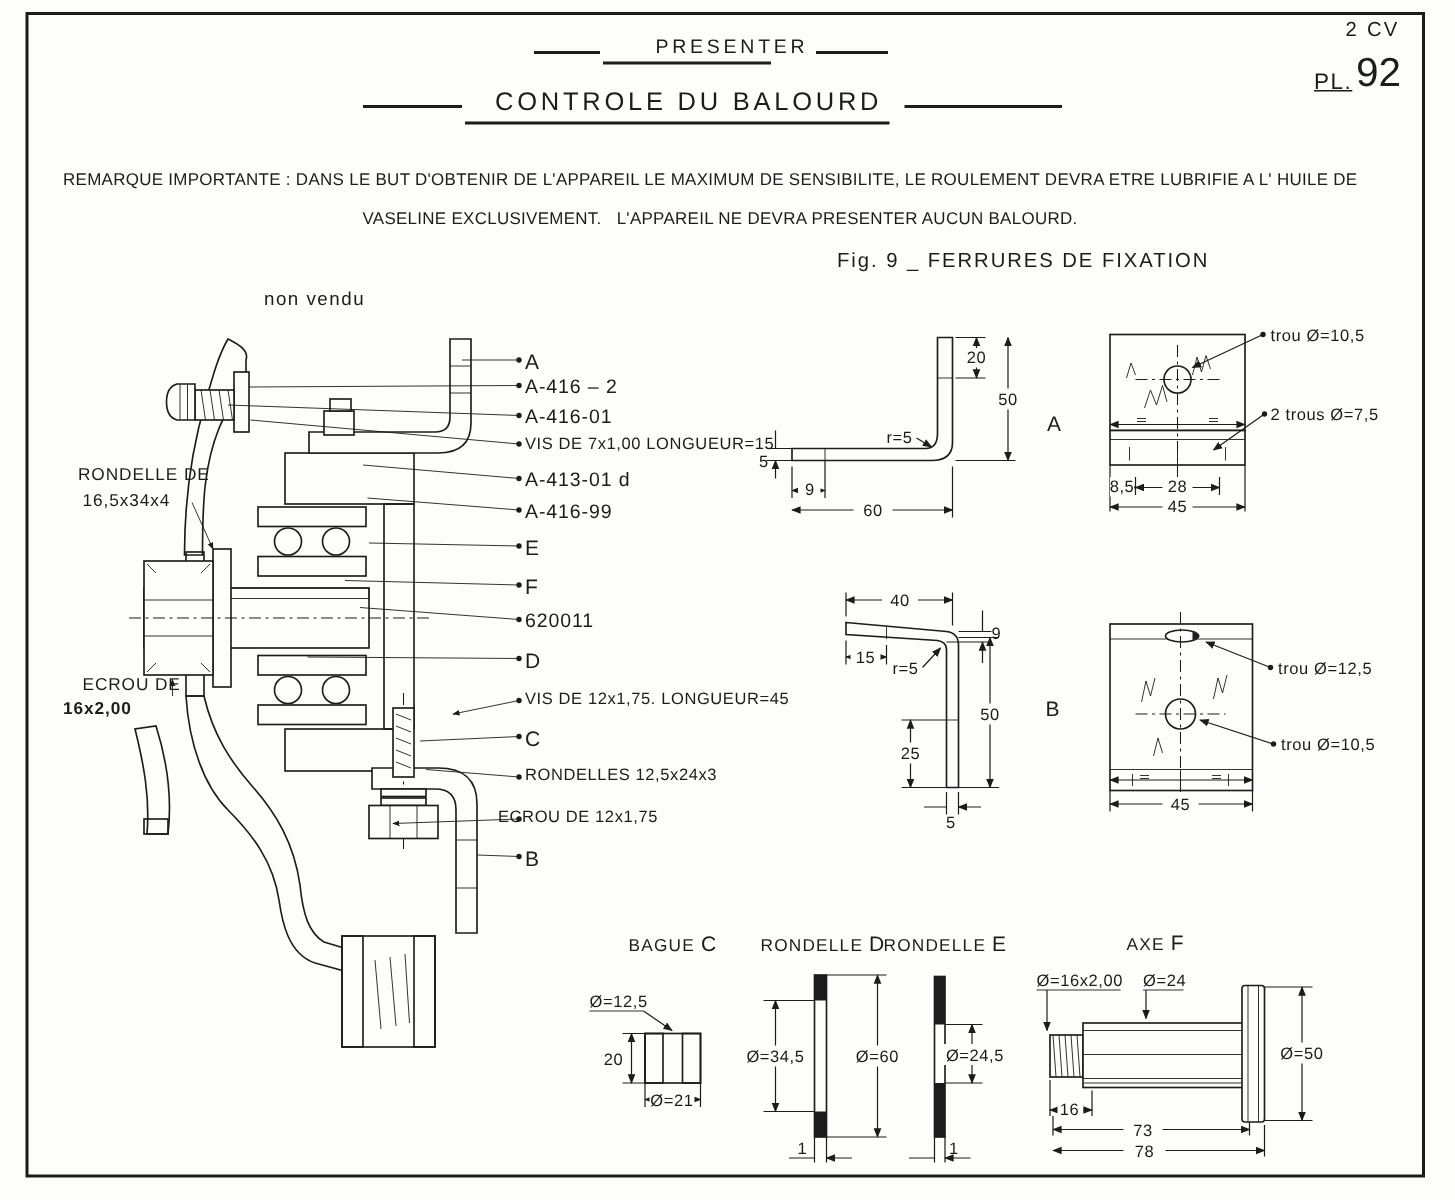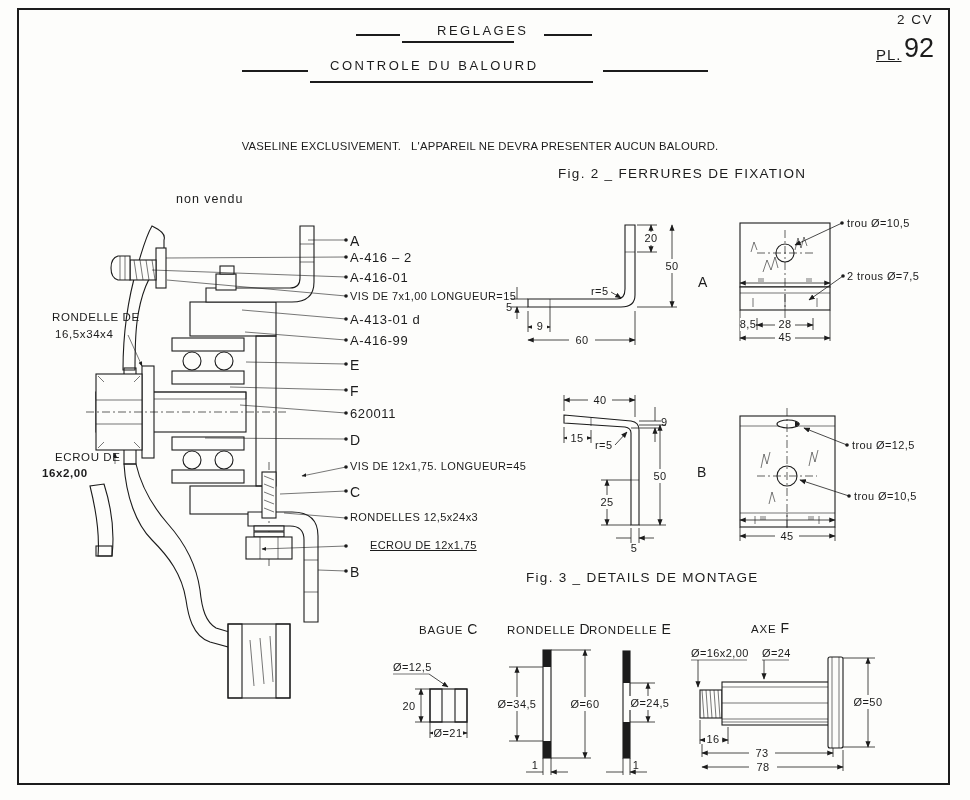--- a/index.html
+++ b/index.html
@@ -2,21 +2,21 @@
 <html><head>
 <meta charset="utf-8">
 <style>
   html,body{margin:0;padding:0;background:#ffffff;}
   #page{position:relative;width:970px;height:800px;background:#fdfdfb;overflow:hidden;
         font-family:"Liberation Sans",sans-serif;color:#1c1c1c;}
   #frame{position:absolute;left:17px;top:8px;width:929px;height:773px;border:2px solid #1c1c1c;}
   .abs{position:absolute;white-space:pre;}
   .rule{position:absolute;background:#1c1c1c;height:2px;}
   .sec{font-size:13px;letter-spacing:2.5px;}
-  .ttl{font-size:13px;letter-spacing:2.5px;}
+  .ttl{font-size:17px;letter-spacing:2.5px;}
   .plno{font-size:27px;}
   .plpre{font-size:15px;letter-spacing:1px;text-decoration:underline;}
   .model{font-size:13.5px;letter-spacing:1.5px;}
   .remark{font-size:11.3px;letter-spacing:0.2px;}
   .figtitle{font-size:13.5px;letter-spacing:1.3px;}
   .subt{font-size:12.5px;letter-spacing:1px;}
   .co{font-size:13px;letter-spacing:0.6px;}
   .co-sm{font-size:11px;letter-spacing:0.4px;}
   .co-lg{font-size:14px;letter-spacing:0.5px;}
   .ll{font-size:11.5px;letter-spacing:0.6px;}
@@ -33,54 +33,54 @@
   .lbl{font:11px "Liberation Sans",sans-serif;fill:#1c1c1c;letter-spacing:0.4px;}
   .lbl2{font:14px "Liberation Sans",sans-serif;fill:#1c1c1c;}
   .bg{fill:#fdfdfb;stroke:none;}
 </style>
 </head>
 <body>
 
 <div id="page">
   <div id="frame"></div>
 
-  <span class="abs sec" style="left:437px;top:23px;">REGLAGES</span>
+  <span class="abs sec" style="left:437px;top:23px;">PRESENTER</span>
   <div class="rule" style="left:356px;top:34px;width:44px;"></div>
   <div class="rule" style="left:402px;top:41px;width:112px;"></div>
   <div class="rule" style="left:544px;top:34px;width:48px;"></div>
 
   <span class="abs model" style="left:897px;top:12px;">2 CV</span>
   <span class="abs plpre" style="left:876px;top:46px;">PL.</span>
   <span class="abs plno" style="left:904px;top:33px;">92</span>
 
   <span class="abs ttl" style="left:330px;top:58px;">CONTROLE DU BALOURD</span>
   <div class="rule" style="left:242px;top:70px;width:66px;"></div>
   <div class="rule" style="left:310px;top:81px;width:283px;"></div>
   <div class="rule" style="left:603px;top:70px;width:105px;"></div>
 
+  <span class="abs remark" style="left:42px;top:114px;">REMARQUE IMPORTANTE : DANS LE BUT D'OBTENIR DE L'APPAREIL LE MAXIMUM DE SENSIBILITE, LE ROULEMENT DEVRA ETRE LUBRIFIE A L' HUILE DE</span>
   <div class="abs" style="left:20px;top:136px;width:920px;text-align:center;"><span class="remark" style="white-space:pre;">VASELINE EXCLUSIVEMENT.   L'APPAREIL NE DEVRA PRESENTER AUCUN BALOURD.</span></div>
 
   <span class="abs subt" style="left:176px;top:192px;">non vendu</span>
-  <span class="abs figtitle" style="left:558px;top:166px;">Fig. 2 _ FERRURES DE FIXATION</span>
-  <span class="abs figtitle" style="left:526px;top:570px;">Fig. 3 _ DETAILS DE MONTAGE</span>
+  <span class="abs figtitle" style="left:558px;top:166px;">Fig. 9 _ FERRURES DE FIXATION</span>
 
   <span class="abs co-lg" style="left:350px;top:233px;">A</span>
   <span class="abs co" style="left:350px;top:250px;">A-416 – 2</span>
   <span class="abs co" style="left:350px;top:270px;">A-416-01</span>
   <span class="abs co-sm" style="left:350px;top:290px;">VIS DE 7x1,00 LONGUEUR=15</span>
   <span class="abs co" style="left:350px;top:312px;">A-413-01 d</span>
   <span class="abs co" style="left:350px;top:333px;text-align:center;">A-416-99</span>
   <span class="abs co-lg" style="left:350px;top:357px;">E</span>
   <span class="abs co-lg" style="left:350px;top:383px;">F</span>
   <span class="abs co" style="left:350px;top:406px;">620011</span>
   <span class="abs co-lg" style="left:350px;top:432px;">D</span>
   <span class="abs co-sm" style="left:350px;top:460px;">VIS DE 12x1,75. LONGUEUR=45</span>
   <span class="abs co-lg" style="left:350px;top:484px;">C</span>
   <span class="abs co-sm" style="left:350px;top:511px;">RONDELLES 12,5x24x3</span>
-  <span class="abs co-sm" style="left:370px;top:539px;text-decoration:underline;">ECROU DE 12x1,75</span>
+  <span class="abs co-sm" style="left:332px;top:539px;">ECROU DE 12x1,75</span>
   <span class="abs co-lg" style="left:350px;top:564px;">B</span>
 
   <span class="abs ll" style="left:52px;top:311px;">RONDELLE DE</span>
   <span class="abs ll" style="left:55px;top:328px;">16,5x34x4</span>
   <span class="abs ll" style="left:55px;top:451px;text-align:right;">ECROU DE</span>
   <span class="abs ll" style="left:42px;top:467px;font-weight:bold;">16x2,00</span>
 
   <svg style="left:40px;top:210px;width:310px;height:575px;" viewBox="0 0 310 575">
     <defs>
       <pattern id="h1" width="6" height="6" patternUnits="userSpaceOnUse" patternTransform="rotate(45)">

